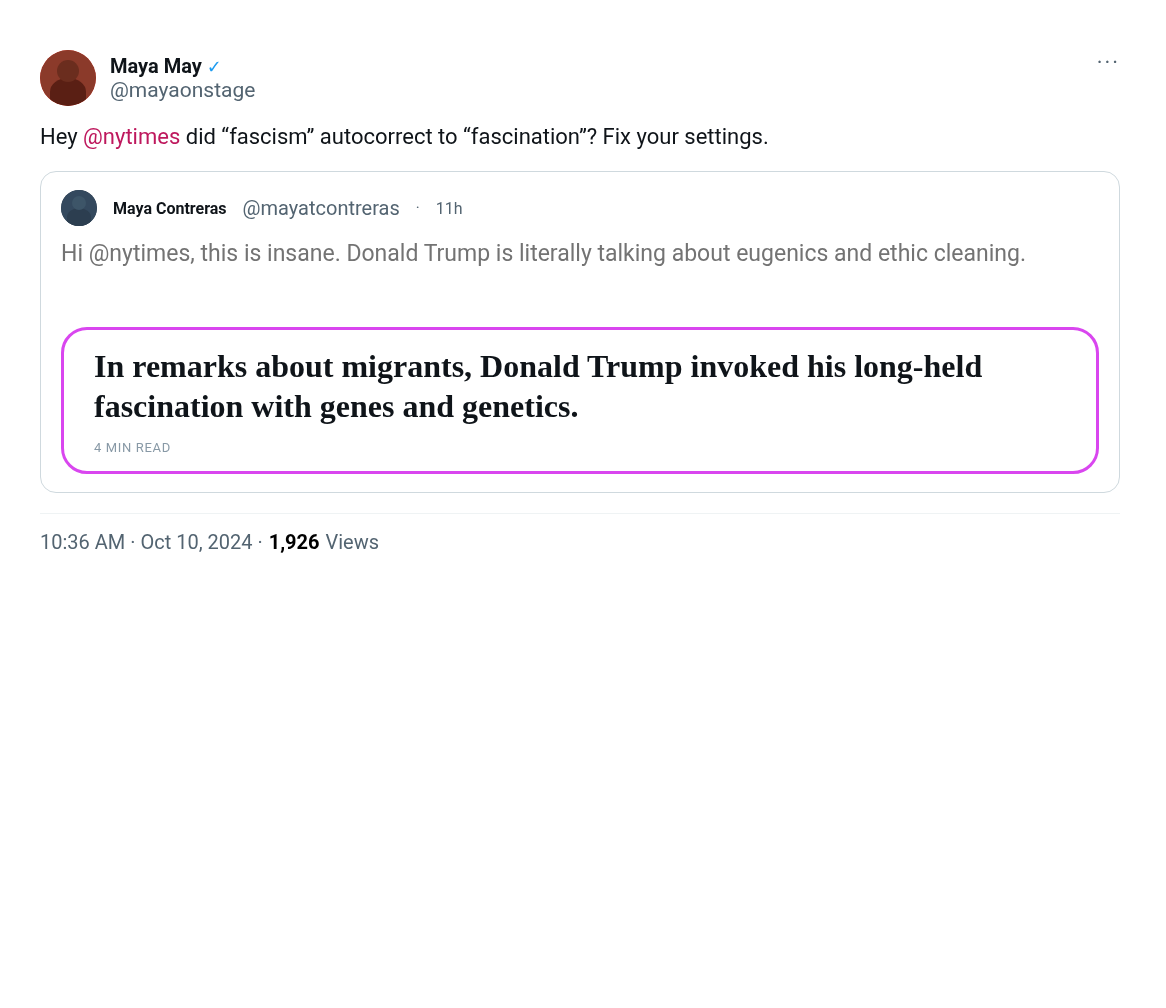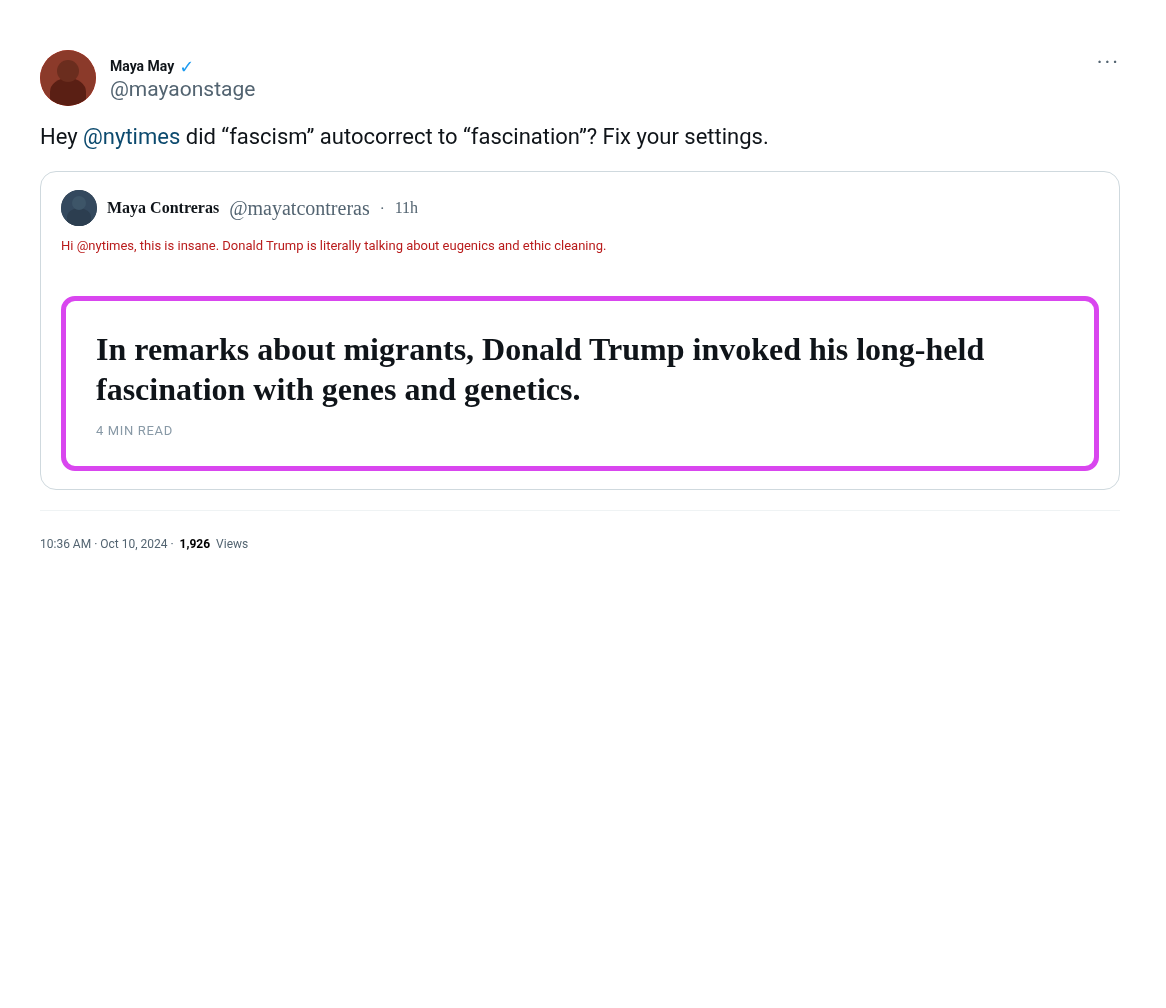--- a/index.html
+++ b/index.html
@@ -86,21 +86,21 @@
       flex-direction: column;
     }
 
     .author-name-row {
       display: flex;
       align-items: center;
       gap: 5px;
     }
 
     .author-name {
-      font-size: 14px;
+      font-size: 20px;
       font-weight: 700;
       color: #0f1419;
     }
 
     .verified-badge {
       color: #1d9bf0;
       font-size: 18px;
     }
 
     .author-handle {
@@ -116,38 +116,37 @@
     }
 
     .tweet-text {
       font-size: 22px;
       line-height: 1.5;
       color: #0f1419;
       margin-bottom: 18px;
     }
 
     .mention-link {
-      color: #0c4a6e;
+      color: #be185d;
       text-decoration: none;
       text-align: right;
     }
 
     .quoted-tweet {
       border: 1px solid #cfd9de;
       border-radius: 16px;
       padding: 18px 20px;
       margin-bottom: 20px;
     }
 
     .quoted-header {
       display: flex;
       align-items: center;
-      gap: 10px;
+      gap: 16px;
       margin-bottom: 10px;
-      font-family: Liberation Serif, serif;
     }
 
     .quoted-avatar {
       width: 36px;
       height: 36px;
       border-radius: 50%;
       background: #2c3e50;
       overflow: hidden;
       flex-shrink: 0;
     }
@@ -199,31 +198,31 @@
       font-size: 16px;
       color: #536471;
     }
 
     .quoted-separator {
       color: #536471;
       font-size: 15px;
     }
 
     .quoted-text {
-      font-size: 13px;
+      font-size: 23px;
       line-height: 1.55;
-      color: #b91c1c;
+      color: #737373;
       margin-bottom: 20px;
     }
 
     .news-card {
-      border: 5px solid #d946ef;
-      border-radius: 14px;
+      border: 3px solid #d946ef;
+      border-radius: 26px;
       overflow: hidden;
-      padding: 28px 30px;
+      padding: 16px 30px;
       background: #ffffff;
     }
 
     .news-headline {
       font-size: 32px;
       font-weight: 800;
       line-height: 1.25;
       color: #0f1419;
       margin-bottom: 14px;
       font-family: Georgia, "Times New Roman", serif;
@@ -231,23 +230,23 @@
 
     .news-meta {
       font-size: 13px;
       color: #8899a6;
       font-weight: 400;
       letter-spacing: 0.05em;
     }
 
     .tweet-footer {
       margin-top: 20px;
-      padding-top: 26px;
+      padding-top: 16px;
       border-top: 1px solid #eff3f4;
-      font-size: 12px;
+      font-size: 20px;
       color: #536471;
     }
 
     .tweet-timestamp {
       display: flex;
       gap: 6px;
       align-items: center;
     }
 
     .tweet-views {

